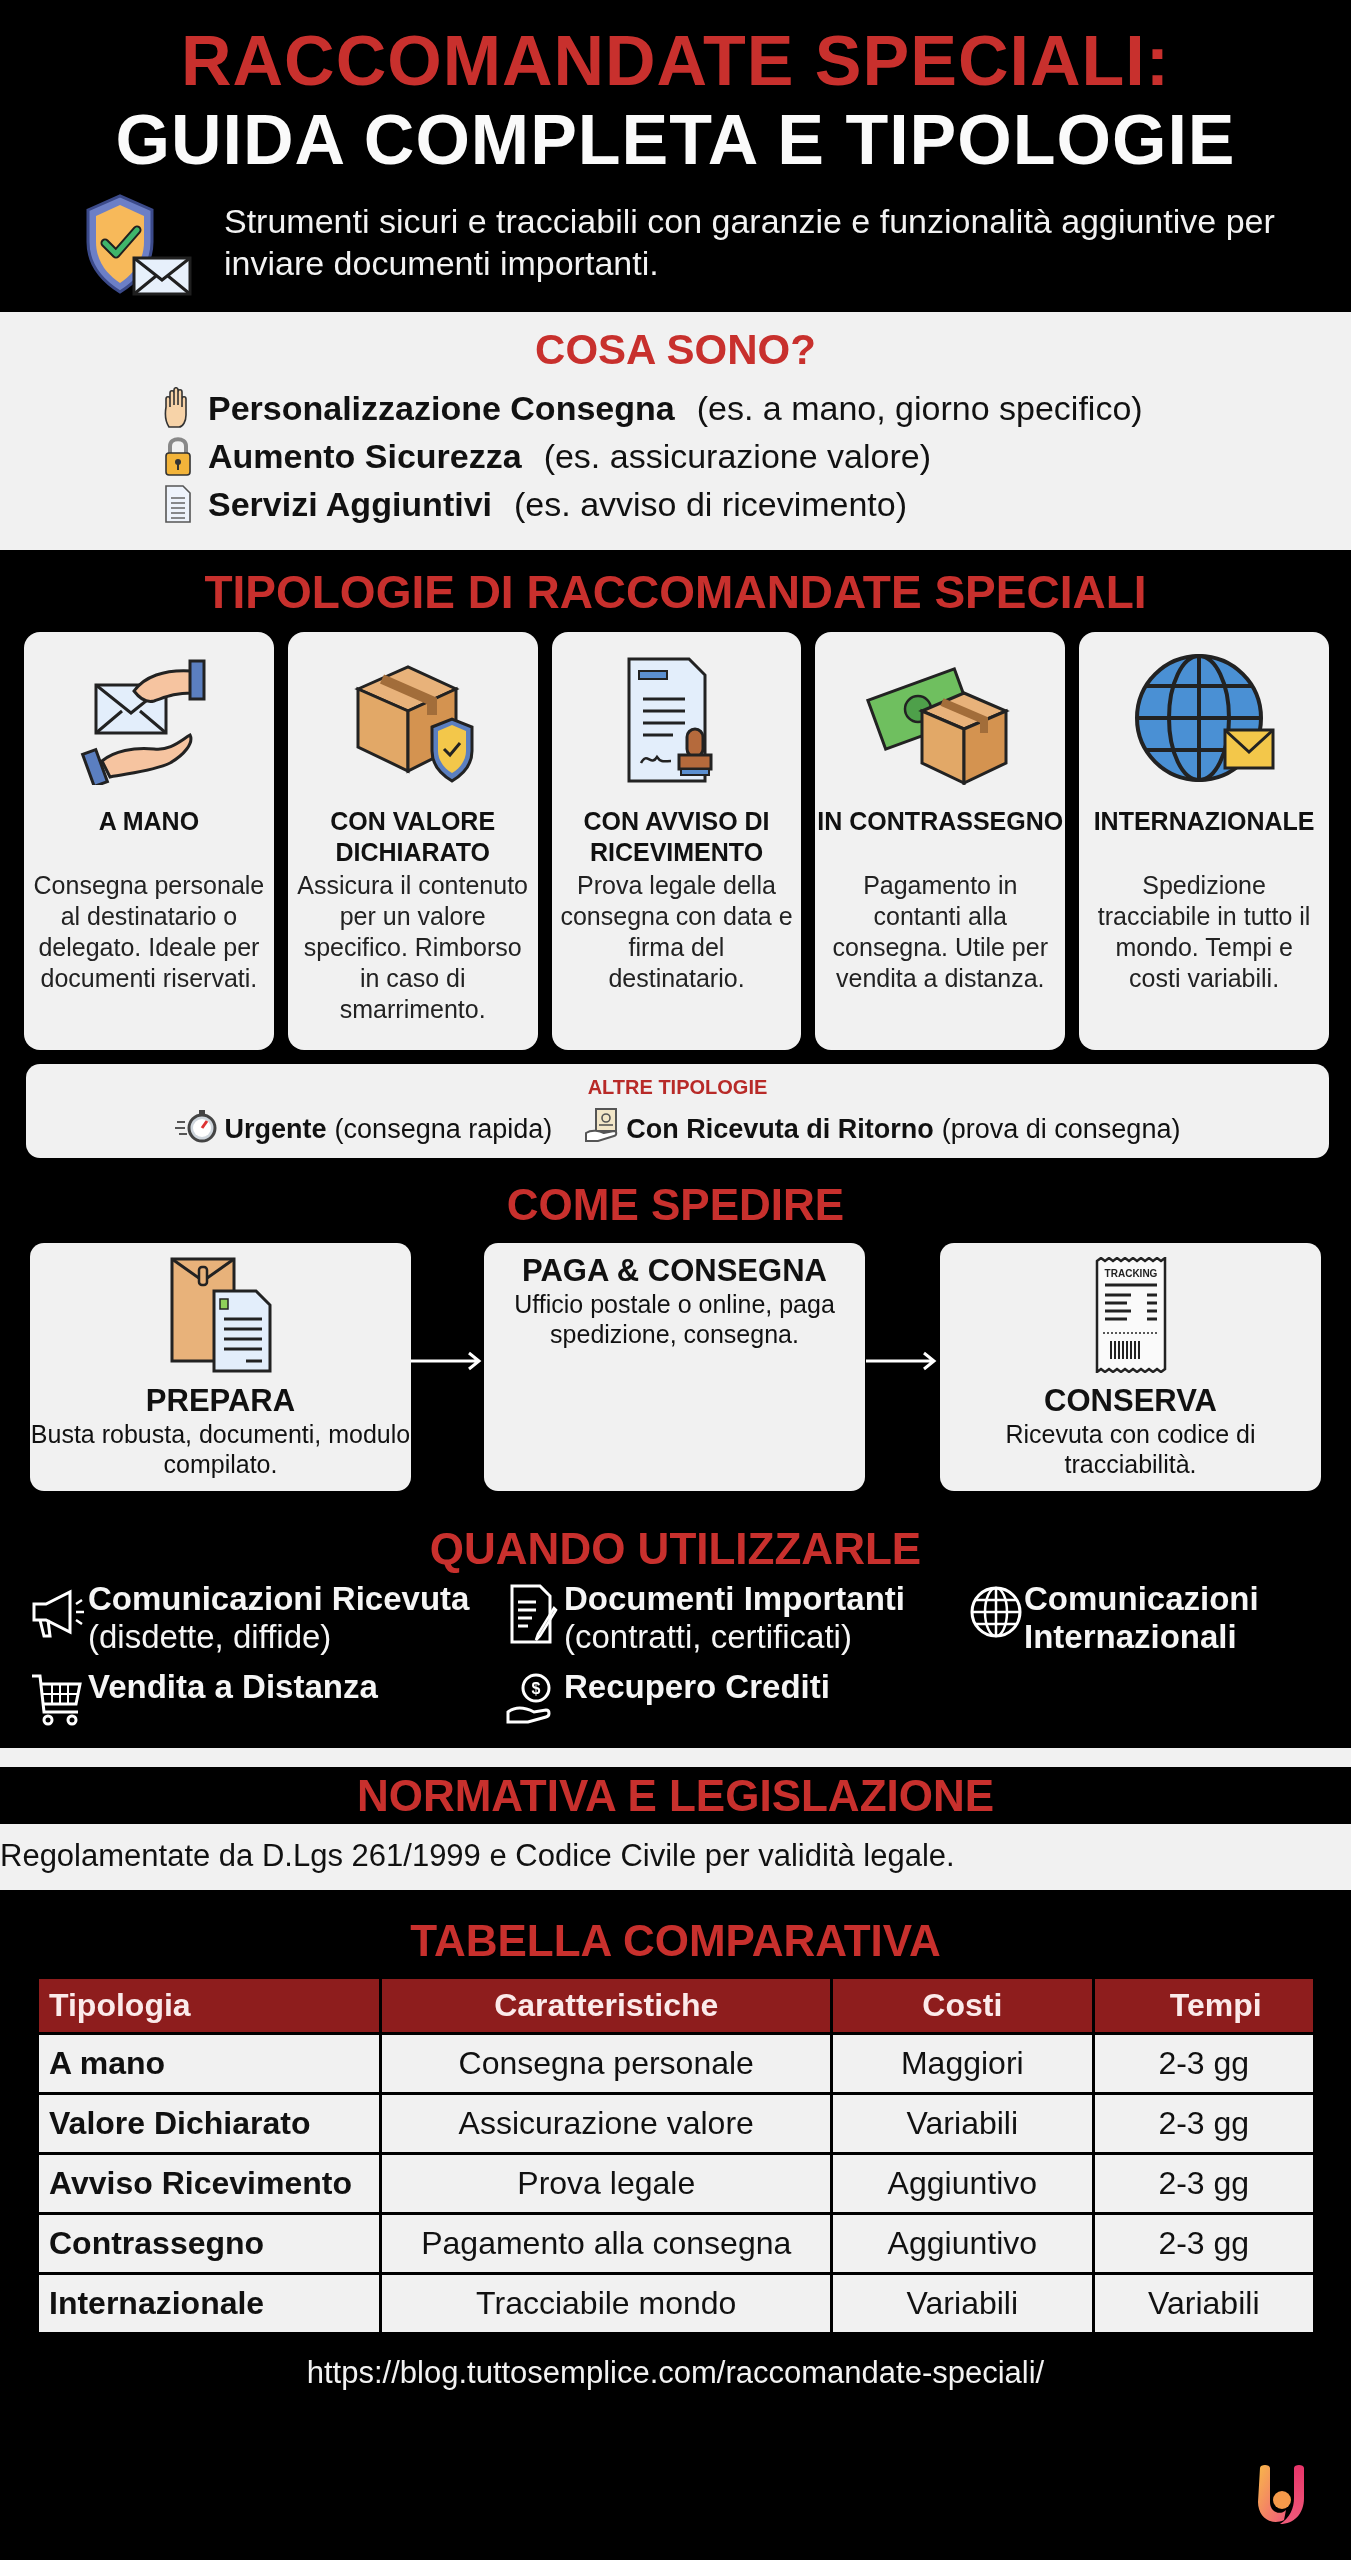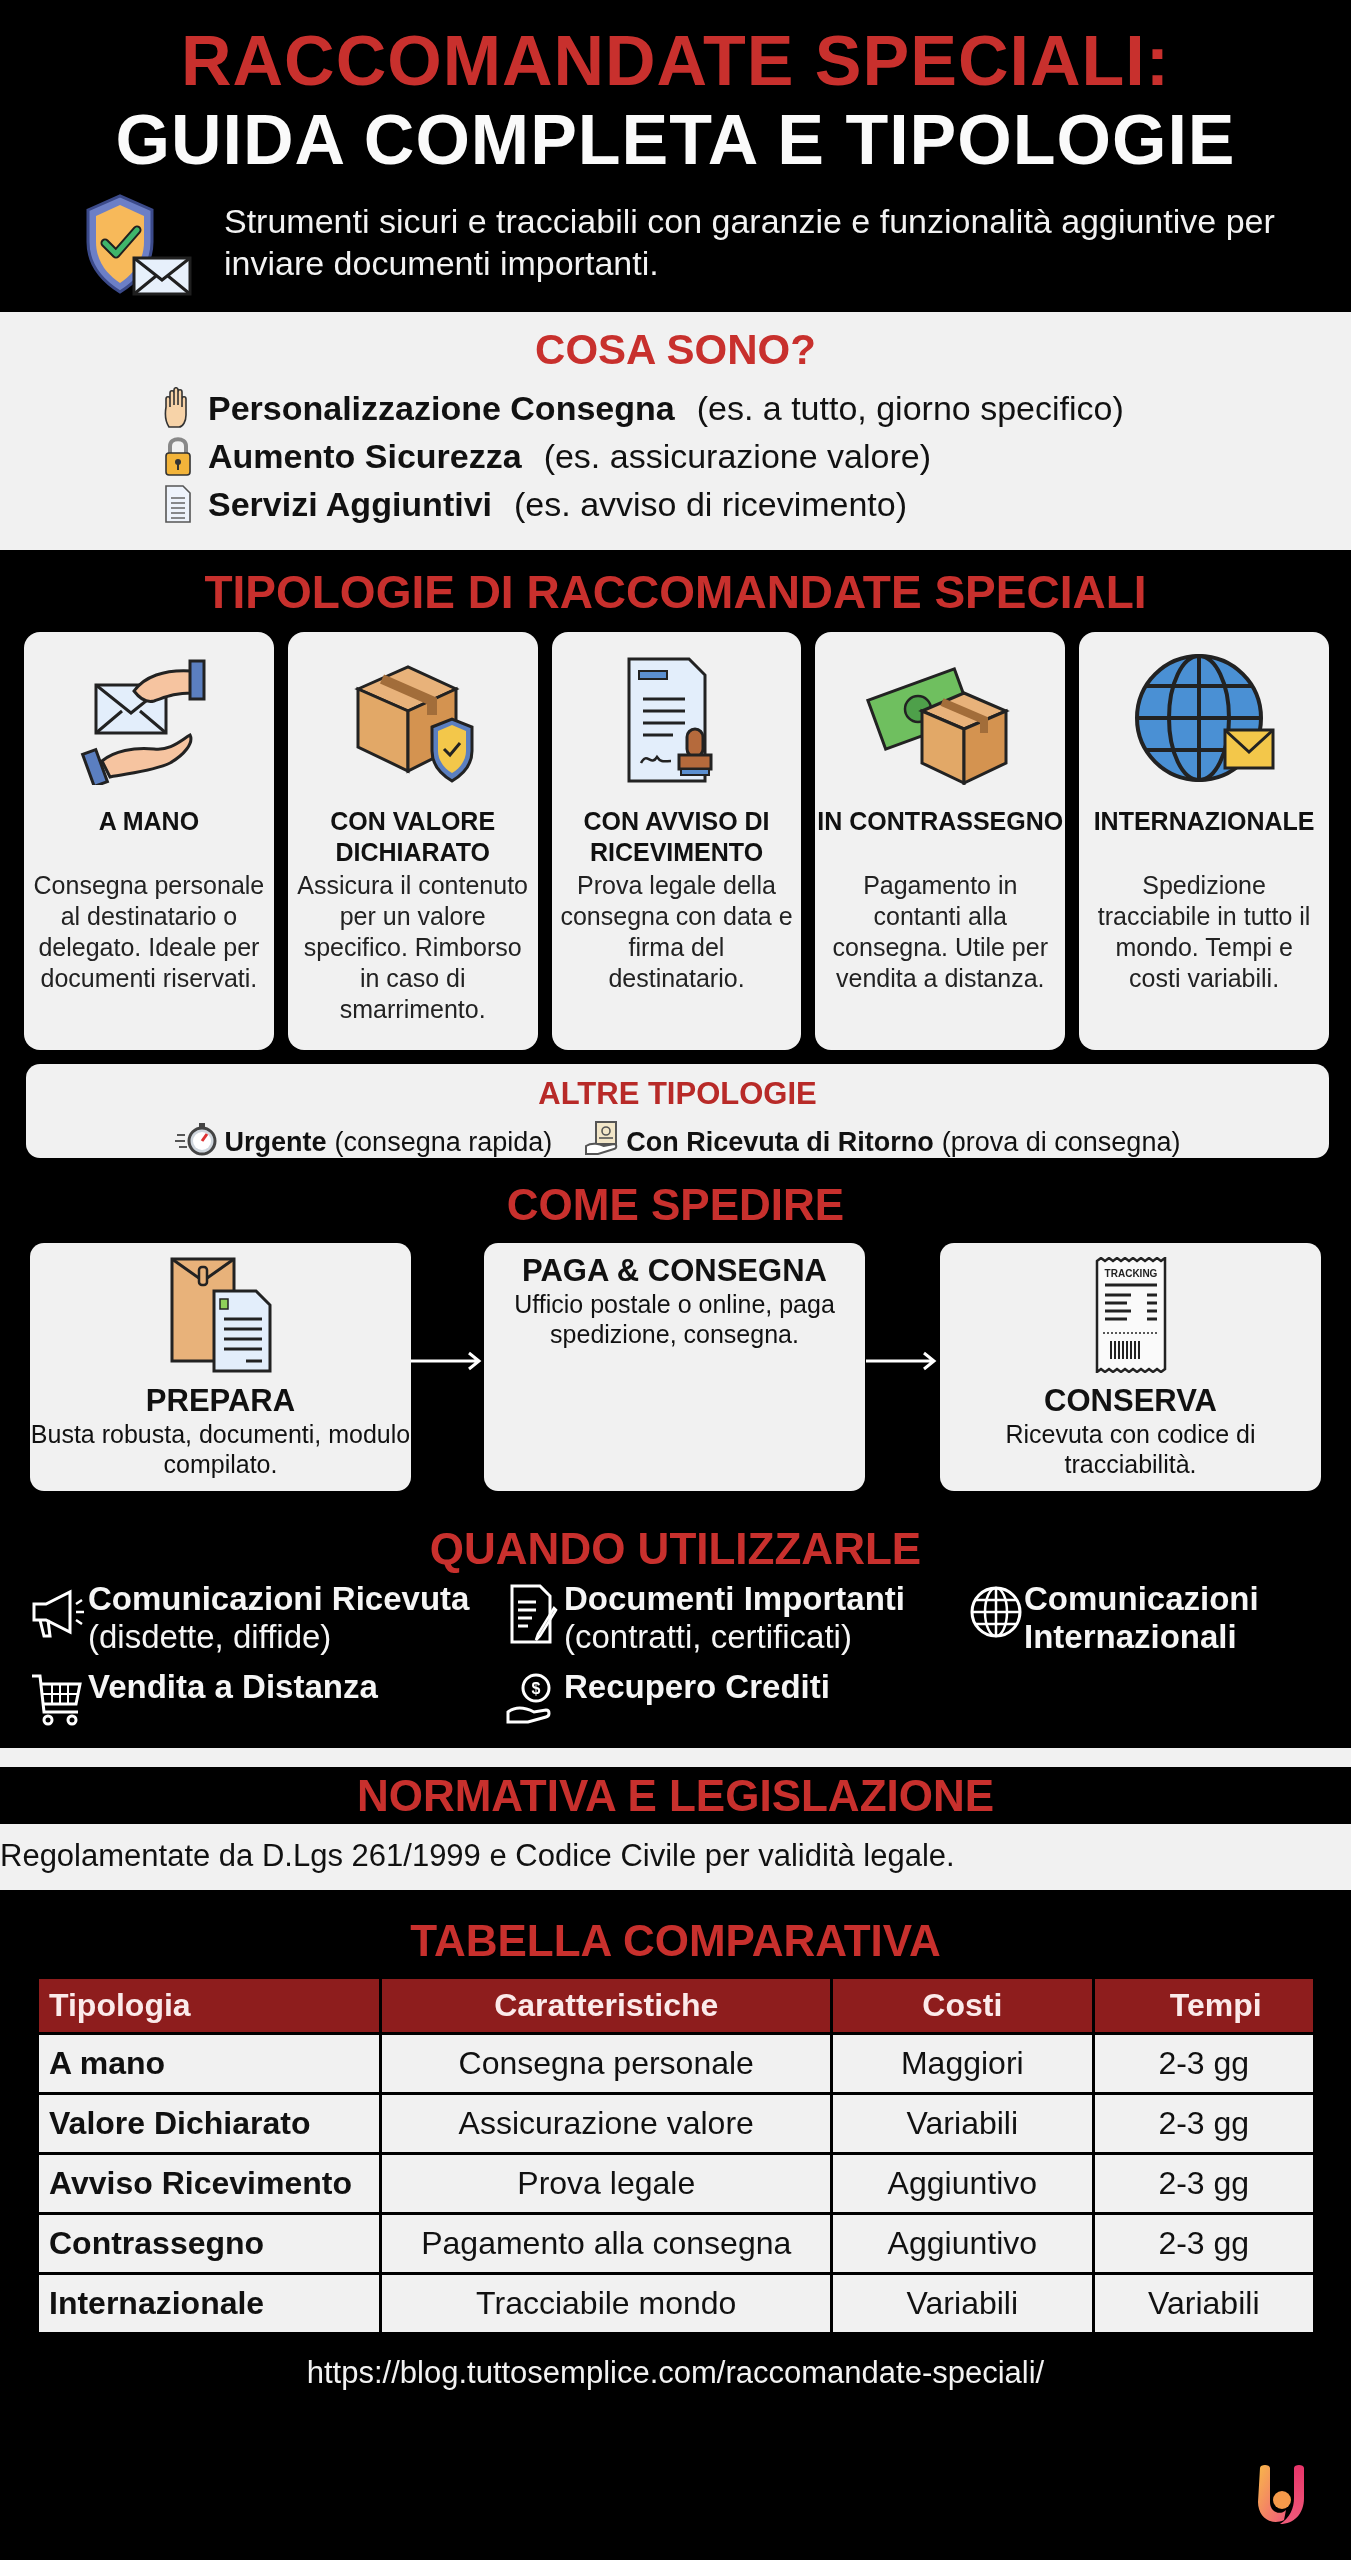--- a/index.html
+++ b/index.html
@@ -22,21 +22,21 @@
   .cosa-item .ic { width: 40px; height: 44px; margin-right: 10px; display: flex; align-items: center; justify-content: center; }
   .cosa-item b { font-weight: 700; margin-right: 22px; }
 
   .types { left: 24px; top: 632px; width: 1305px; height: 418px; display: flex; gap: 14px; }
   .type-card { flex: 1; background: #f1f1f1; border-radius: 16px; text-align: center; padding-top: 18px; }
   .type-card .ic { height: 140px; display: flex; justify-content: center; align-items: center; }
   .type-card .name { margin-top: 16px; font-size: 25px; font-weight: 700; line-height: 31px; height: 64px; color: #111; }
   .type-card .desc { font-size: 25px; line-height: 31px; color: #222; padding: 0 8px; }
 
   .altre { left: 26px; top: 1064px; width: 1303px; height: 94px; background: #f1f1f1; border-radius: 14px; text-align: center; }
-  .altre .t { padding-top: 12px; font-size: 31px; font-weight: 700; color: #b82a28; }
+  .altre .t { padding-top: 12px; font-size: 20px; font-weight: 700; color: #b82a28; }
   .altre .row { display: flex; justify-content: center; align-items: center; margin-top: 8px; font-size: 27px; color: #111; }
   .altre .row b { margin-left: 6px; margin-right: 8px; }
   .altre .row .it { display: flex; align-items: center; margin: 0 16px; }
 
   .steps { left: 30px; top: 1243px; width: 1292px; height: 248px; }
   .step { position: absolute; top: 0; width: 381px; height: 248px; background: #f1f1f1; border-radius: 14px; text-align: center; }
   .step .ic { height: 130px; display: flex; justify-content: center; align-items: flex-end; padding-top: 14px; }
   .step .name { margin-top: 10px; font-size: 31px; font-weight: 700; color: #111; line-height: 36px; }
   .step .desc { font-size: 25px; line-height: 30px; color: #111; }
   .arrow { position: absolute; top: 108px; width: 72px; height: 20px; }
@@ -74,21 +74,21 @@
 <div class="abs band-white" style="top:312px;height:238px;"></div>
 <div class="abs sec-title" style="top:322px;font-size:42px;line-height:56px;">COSA SONO?</div>
 <div class="abs cosa-list">
   <div class="cosa-item">
     <span class="ic">
       <svg width="30" height="42" viewBox="0 0 30 42">
           <path d="M6 40 C2 34 2 26 3 20 L3 12 C3 9 7 9 7 12 L7 20 L7 6 C7 3 11 3 11 6 L11 18 L11 3 C11 0 15 0 15 3 L15 18 L15 5 C15 2 19 2 19 5 L19 20 L19 12 C19 9 23 9 23 12 L23 28 C23 34 20 40 16 40 Z" fill="#f7d3a8" stroke="#333" stroke-width="1.6"></path>
         </svg>
     </span>
     <b>Personalizzazione Consegna</b>
-    <span>(es. a tutto, giorno specifico)</span>
+    <span>(es. a mano, giorno specifico)</span>
   </div>
   <div class="cosa-item">
     <span class="ic">
       <svg width="28" height="40" viewBox="0 0 28 40">
           <path d="M6 18 L6 10 C6 1 22 1 22 10 L22 18" fill="none" stroke="#888" stroke-width="4"></path>
           <rect x="2" y="17" width="24" height="22" rx="3" fill="#f3b43a" stroke="#333" stroke-width="1.6"></rect>
           <circle cx="14" cy="26" r="3" fill="#333"></circle>
           <rect x="13" y="27" width="2" height="7" fill="#333"></rect>
         </svg>
     </span>

